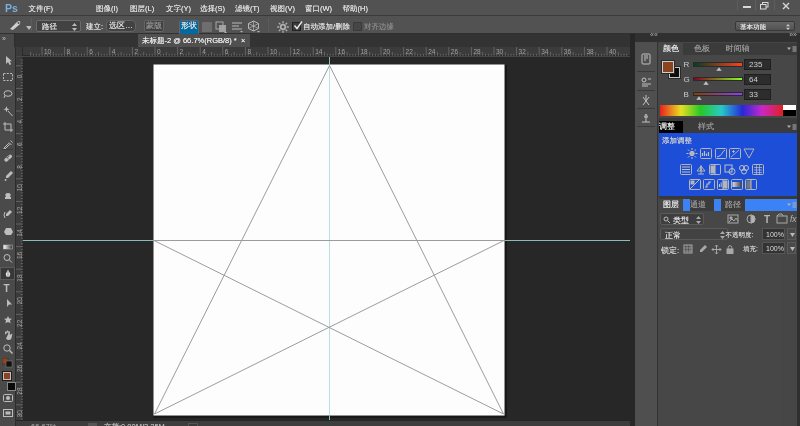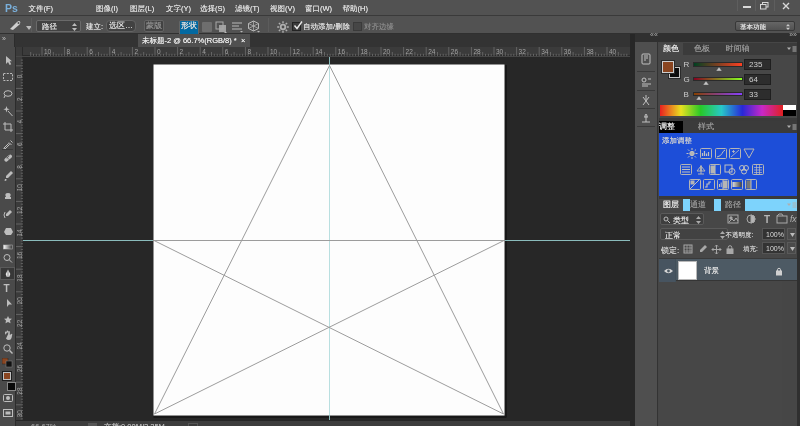--- a/index.html
+++ b/index.html
@@ -401,21 +401,21 @@
           </linearGradient>
         </defs>
       </svg>
       <svg class="ab" style="left:86px;top:46px" width="12" height="11" viewBox="0 0 12 11" fill="none" stroke="#c0c0c0" stroke-width="1">
         <rect x="0.5" y="0.5" width="11" height="10" rx="1" stroke="#b5b5b5" fill="none"></rect>
         <rect x="1.5" y="1.5" width="4.5" height="8" fill="#777" stroke="none"></rect>
         <path d="M6 1v9"></path>
       </svg>
     </div>
     <div class="ab" style="left:29px;top:162px;width:141px;height:3px;background:#3a3a3a"></div>
-    <div class="ab" style="left:29px;top:165px;width:141px;height:12px;background:#7dd3fc">
+    <div class="ab" style="left:29px;top:165px;width:141px;height:12px;background:#3b82f6">
       <div class="ab zh" style="left:0px;top:0;width:24px;height:12px;background:#474747;color:#e6e6e6;font-size:8px;line-height:12px;text-align:center">图层</div>
       <div class="ab zh" style="left:31px;top:0;width:24px;height:12px;background:#3b3b3b;color:#969696;font-size:8px;line-height:12px;text-align:left">通道</div>
       <div class="ab zh" style="left:62px;top:0;width:24px;height:12px;background:#3b3b3b;color:#969696;font-size:8px;line-height:12px;text-align:center">路径</div>
       <svg class="ab" style="right:3px;top:3px" width="10" height="7">
         <path d="M0 1.5h4l-2 2.5z" fill="#b0b0b0"></path>
         <path d="M5.5 1h4M5.5 3h4M5.5 5h4" stroke="#b0b0b0"></path>
       </svg>
     </div>
     <div class="ab" style="left:29px;top:177px;width:123px;height:215px;background:#474747">
       <div class="ab" style="left:1px;top:1.5px;width:44px;height:12px;background:#3e3e3e;border:1px solid #5a5a5a;border-radius:2px">
@@ -475,27 +475,14 @@
         <rect x="2" y="5" width="6" height="4.5" fill="#a8a8a8"></rect>
         <path d="M3.2 5V3.5a1.8 1.8 0 0 1 3.6 0V5"></path>
       </svg>
 <span class="ab zh" style="left:84px;top:33.5px;font-size:6.5px;color:#ccc">填充:</span>
 <div class="ab" style="left:103px;top:30.5px;width:23px;height:12px;background:#333;border:1px solid #555;color:#ddd;font-size:7px;line-height:11px;padding-left:3px">100%</div>
 <div class="ab" style="left:128px;top:30.5px;width:9px;height:12px;background:#4a4a4a;border:1px solid #5a5a5a">
         <svg class="ab" style="left:1.5px;top:4px" width="5" height="4">
           <path d="M0 0h5l-2.5 4z" fill="#bbb"></path>
         </svg>
       </div>
-      <div class="ab" style="left:0;top:47px;width:141px;height:23px;background:#4d5a64;border-top:1px solid #3a3a3a;border-bottom:1px solid #353535">
-<div class="ab" style="left:0;top:0;width:17px;height:23px;background:#475460;border-right:1px solid #42505a"></div>
-<svg class="ab" style="left:5px;top:8.5px" width="9" height="6" viewBox="0 0 9 6">
-          <path d="M0 3Q4.5 -1.5 9 3Q4.5 7.5 0 3z" fill="#d6d6d6"></path>
-          <circle cx="4.5" cy="3" r="1.4" fill="#4d5a64"></circle>
-        </svg>
-<div class="ab" style="left:19px;top:1.5px;width:19px;height:19px;background:#fff;border:1px solid #b8b8b8"></div>
-<span class="ab zh" style="left:45px;top:7px;font-size:7.5px;color:#e4e4e4">背景</span>
-<svg class="ab" style="left:116px;top:8px" width="8" height="9" fill="none" stroke="#d0d0d0">
-          <rect x="1.5" y="4" width="5" height="4" fill="#d0d0d0"></rect>
-          <path d="M2.5 4V2.8a1.5 1.5 0 0 1 3 0V4"></path>
-        </svg>
-</div>
     </div>
     <div class="ab" style="left:167px;top:0;width:3px;height:392px;background:#2f2f2f"></div>
   </div>
 </body></html>

